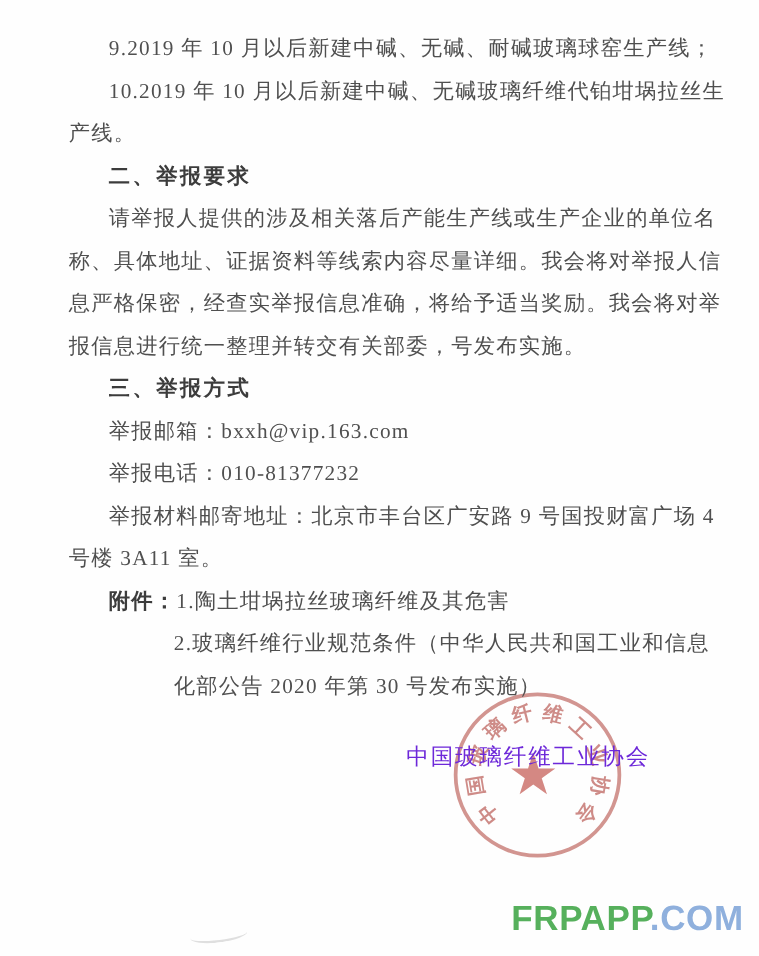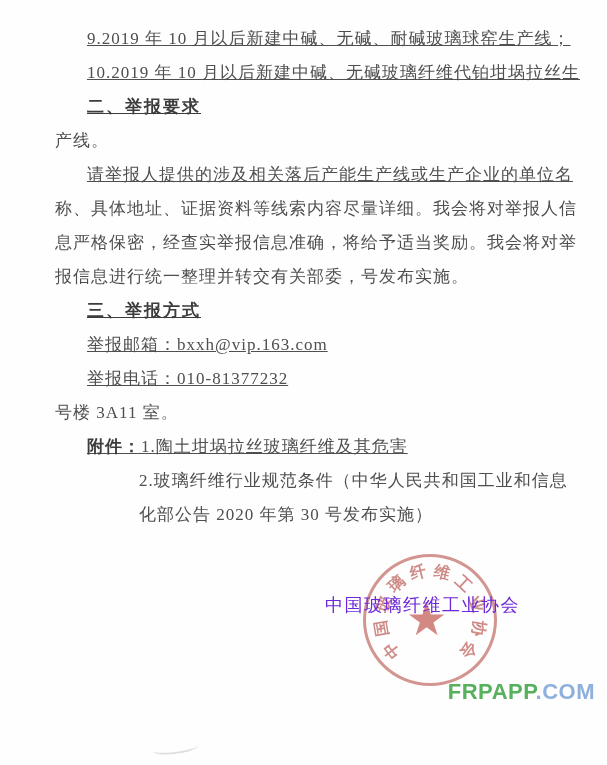--- a/index.html
+++ b/index.html
@@ -2,37 +2,37 @@
 <html><head>
 <meta charset="utf-8">
 <style>
   html,body{margin:0;padding:0;background:#ffffff;}
   .page{
     position:relative;width:607px;height:765px;background:#fefefe;overflow:hidden;
     font-family:"Liberation Serif","DejaVu Serif",serif;color:#4f4f4f;
   }
   .content{position:absolute;left:55px;top:22px;width:500px;z-index:2;}
   .line{height:34px;line-height:34px;font-size:17px;letter-spacing:1px;white-space:nowrap;}
-  .indent{padding-left:32px;text-decoration:underline;}
+  .indent{padding-left:32px;}
   .hang{padding-left:84px;}
   .heading{font-weight:bold;color:#3c3c3c;letter-spacing:2px;}
   .label-bold{font-weight:bold;color:#3c3c3c;}
   .signature{position:absolute;top:593px;right:87px;font-size:18px;letter-spacing:1.5px;z-index:2;color:#6d28d9;}
   .date{position:absolute;top:629px;right:58px;font-size:18px;letter-spacing:3px;z-index:2;color:#474747;}
   
   .seal{position:absolute;left:363px;top:554px;width:134px;height:132px;z-index:1;opacity:.82;}
   .seal-ring{position:absolute;left:0;top:0;right:0;bottom:0;border:3px solid #c97e79;border-radius:50%;}
   .seal-star{position:absolute;left:50%;top:50%;transform:translate(-58%,-52%);font-size:46px;color:#cb6f69;
     font-family:"DejaVu Sans",sans-serif;line-height:1;}
   .seal-char{position:absolute;left:50%;top:50%;font-size:16px;font-weight:bold;color:#c4736e;line-height:1;}
   
   .pencil{position:absolute;left:152px;top:742px;width:46px;height:10px;border-bottom:2px solid #c6c6c6;
     border-radius:50%;transform:rotate(-7deg);opacity:.55;z-index:1;}
-  .watermark{position:absolute;right:12px;top:679px;z-index:3;font-family:"Liberation Sans","DejaVu Sans",sans-serif;
-    font-weight:bold;font-size:22px;letter-spacing:0.5px;white-space:nowrap;}
+  .watermark{position:absolute;right:12px;top:719px;z-index:3;font-family:"Liberation Sans","DejaVu Sans",sans-serif;
+    font-weight:bold;font-size:28px;letter-spacing:0.5px;white-space:nowrap;}
   .wm-name{color:#56b05c;}
   .wm-tld{color:#8fb0dd;}
 </style>
 </head>
 <body>
 
 <div class="page">
 
   <div class="seal">
     <div class="seal-ring"></div>
@@ -47,33 +47,34 @@
         <span class="seal-char" style="transform: translate(-50%, -50%) rotate(42.6667deg) translateY(-49px);">工</span>
         <span class="seal-char" style="transform: translate(-50%, -50%) rotate(71.1111deg) translateY(-49px);">业</span>
         <span class="seal-char" style="transform: translate(-50%, -50%) rotate(99.5556deg) translateY(-49px);">协</span>
         <span class="seal-char" style="transform: translate(-50%, -50%) rotate(128deg) translateY(-49px);">会</span>
       </div>
   </div>
 
   <div class="content">
     <div class="line indent">9.2019 年 10 月以后新建中碱、无碱、耐碱玻璃球窑生产线；</div>
     <div class="line indent">10.2019 年 10 月以后新建中碱、无碱玻璃纤维代铂坩埚拉丝生</div>
+    <div class="line">产线。</div>
+
     <div class="line indent heading">二、举报要求</div>
-
-    <div class="line">产线。</div>
 
     <div class="line indent">请举报人提供的涉及相关落后产能生产线或生产企业的单位名</div>
     <div class="line">称、具体地址、证据资料等线索内容尽量详细。我会将对举报人信</div>
     <div class="line">息严格保密，经查实举报信息准确，将给予适当奖励。我会将对举</div>
     <div class="line">报信息进行统一整理并转交有关部委，号发布实施。</div>
 
     <div class="line indent heading">三、举报方式</div>
 
     <div class="line indent">举报邮箱：bxxh@vip.163.com</div>
     <div class="line indent">举报电话：010-81377232</div>
+    <div class="line indent">举报材料邮寄地址：北京市丰台区广安路 9 号国投财富广场 4</div>
     <div class="line">号楼 3A11 室。</div>
 
     <div class="line indent">
       <span class="label-bold">附件：</span><span>1.陶土坩埚拉丝玻璃纤维及其危害</span>
     </div>
     <div class="line hang">2.玻璃纤维行业规范条件（中华人民共和国工业和信息</div>
     <div class="line hang">化部公告 2020 年第 30 号发布实施）</div>
   </div>
 
   <div class="signature">中国玻璃纤维工业协会</div>

